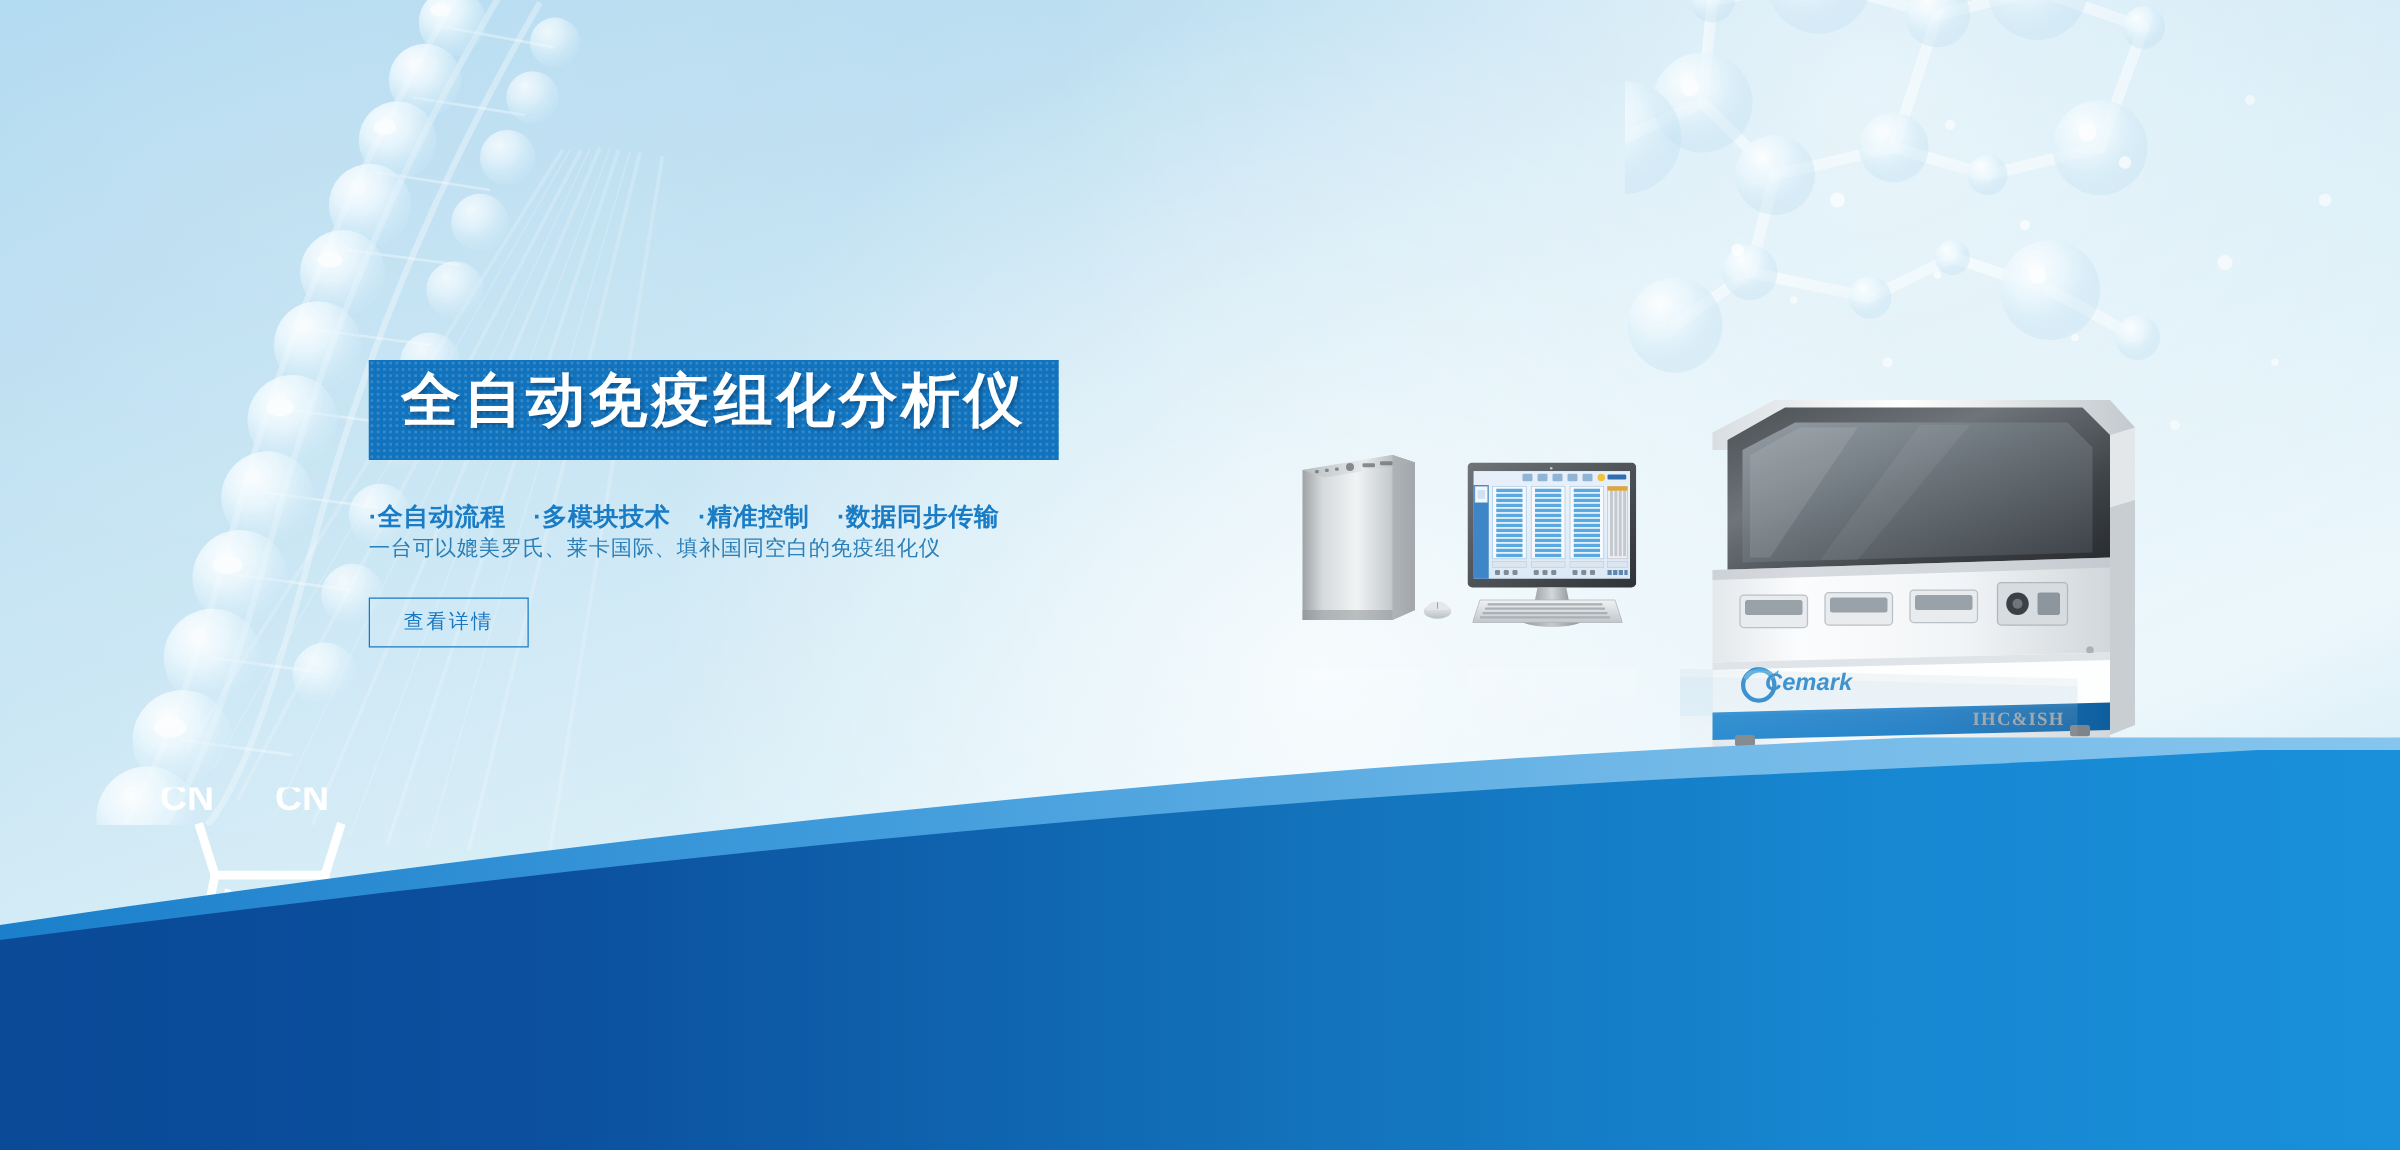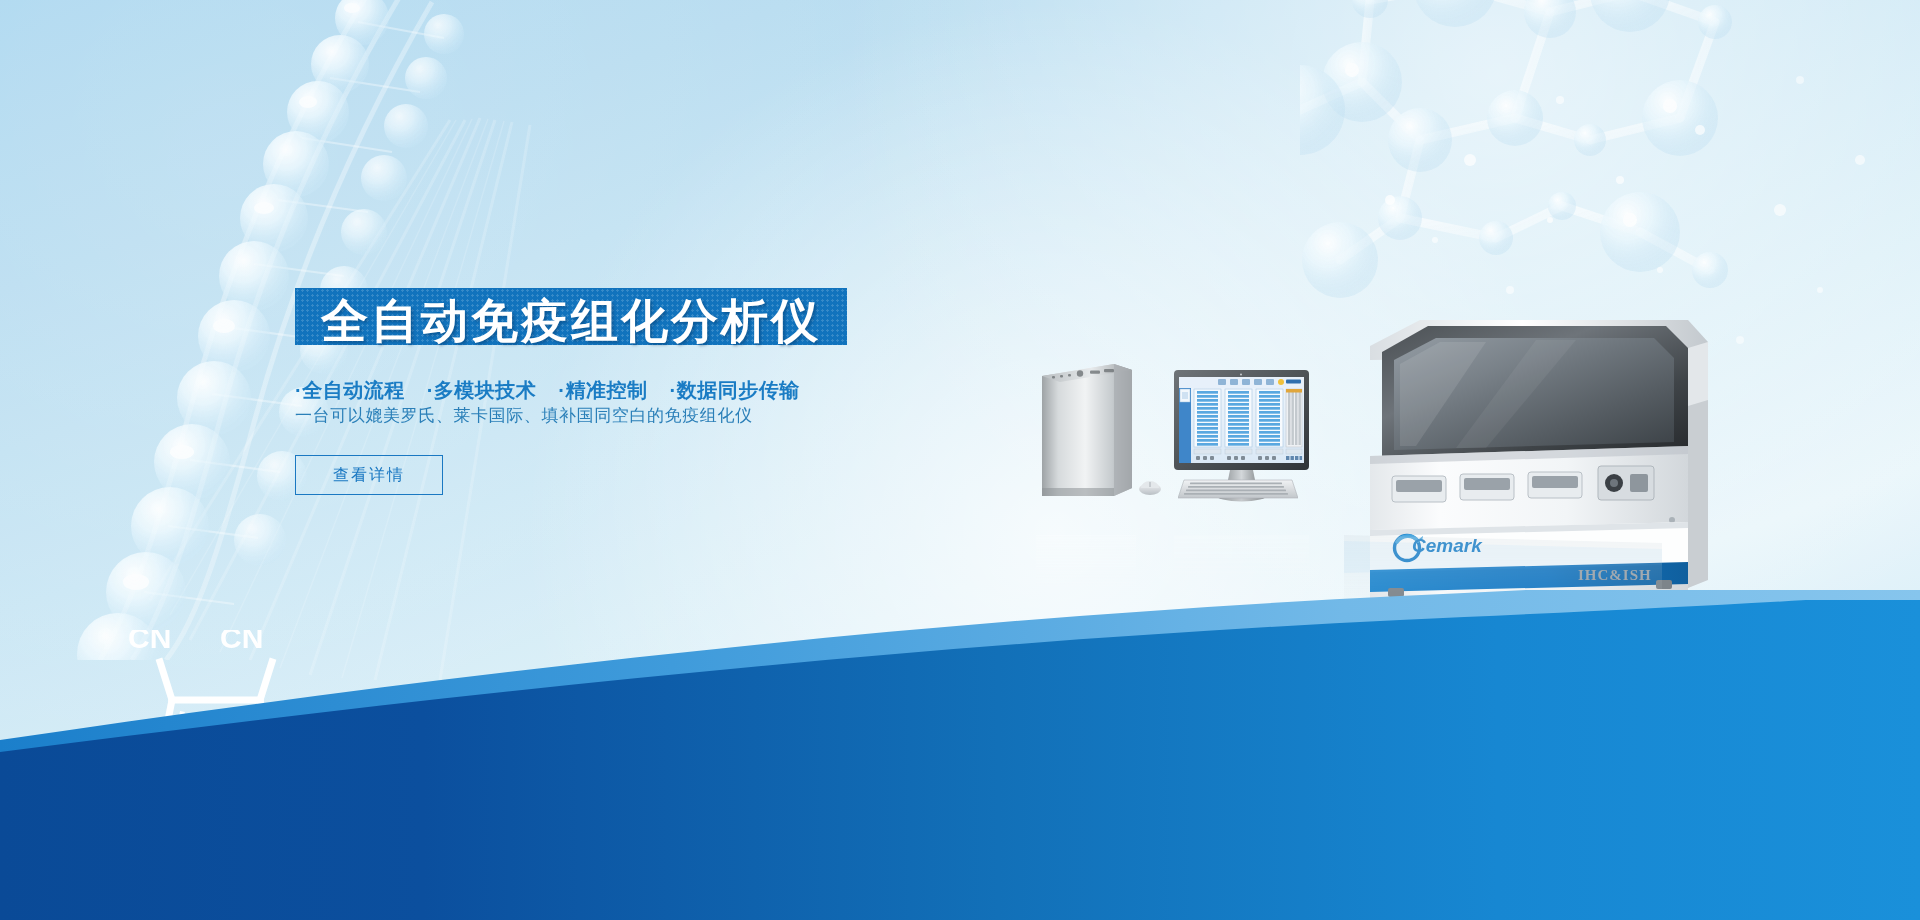--- a/index.html
+++ b/index.html
@@ -32,21 +32,21 @@
 
   
   #wave-light{position:absolute;left:0;bottom:0;width:1920px;height:330px;}
   #wave-main{position:absolute;left:0;bottom:0;width:1920px;height:320px;}
 
   
   #copy{position:absolute;left:295px;top:288px;width:640px;}
   #title-banner{
     display:inline-block;
     background:#1173bd;
-    padding:10px 26px 0 26px;
+    padding:10px 26px 23px 26px;
     position:relative;
     background-image:radial-gradient(rgba(255,255,255,.16) 1px, transparent 1.2px);
     background-size:5px 5px;
     background-color:#1173bd;
   }
   #title-text{
     font-family:"Liberation Serif","DejaVu Serif",serif;
     font-weight:bold;
     font-size:47px;
     line-height:1;
@@ -69,21 +69,21 @@
     color:#2a7fb8;
     letter-spacing:.6px;
     white-space:nowrap;
   }
   #cta{
     margin-top:28px;
     display:inline-block;
     border:1px solid #1a78c2;
     color:#1a78c2;
     font-size:16px;
-    padding:11px 37px;
+    padding:11px 27px;
     letter-spacing:2px;
     background:transparent;
     cursor:pointer;
     line-height:1;
   }
 
   
   #products{position:absolute;left:1026px;top:330px;width:950px;height:320px;}
 
   

